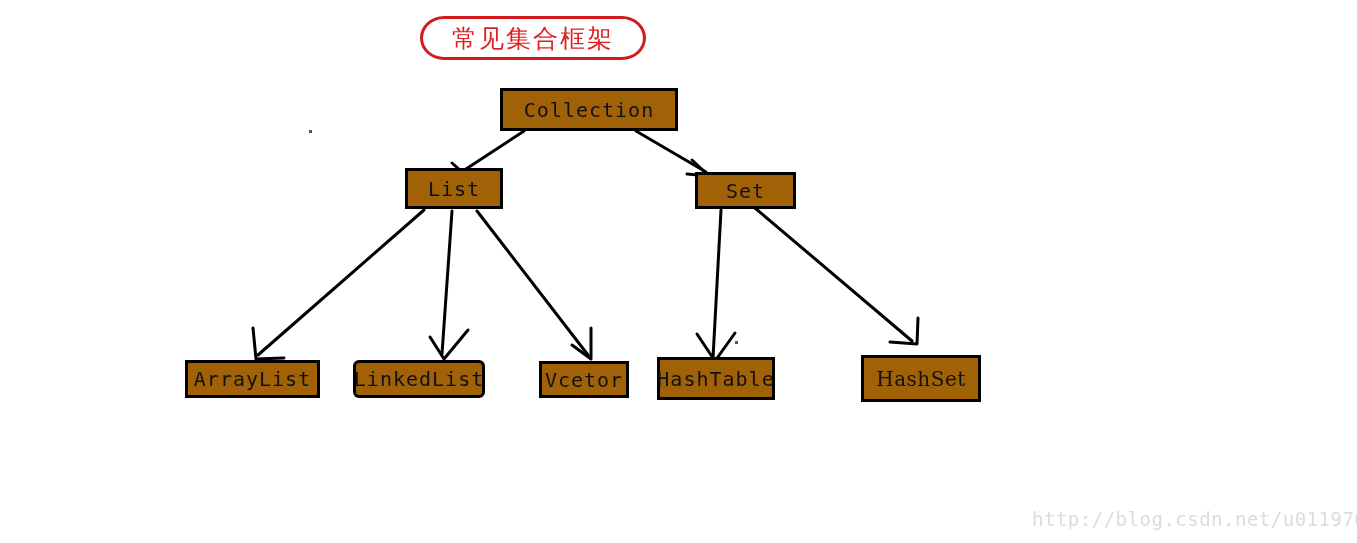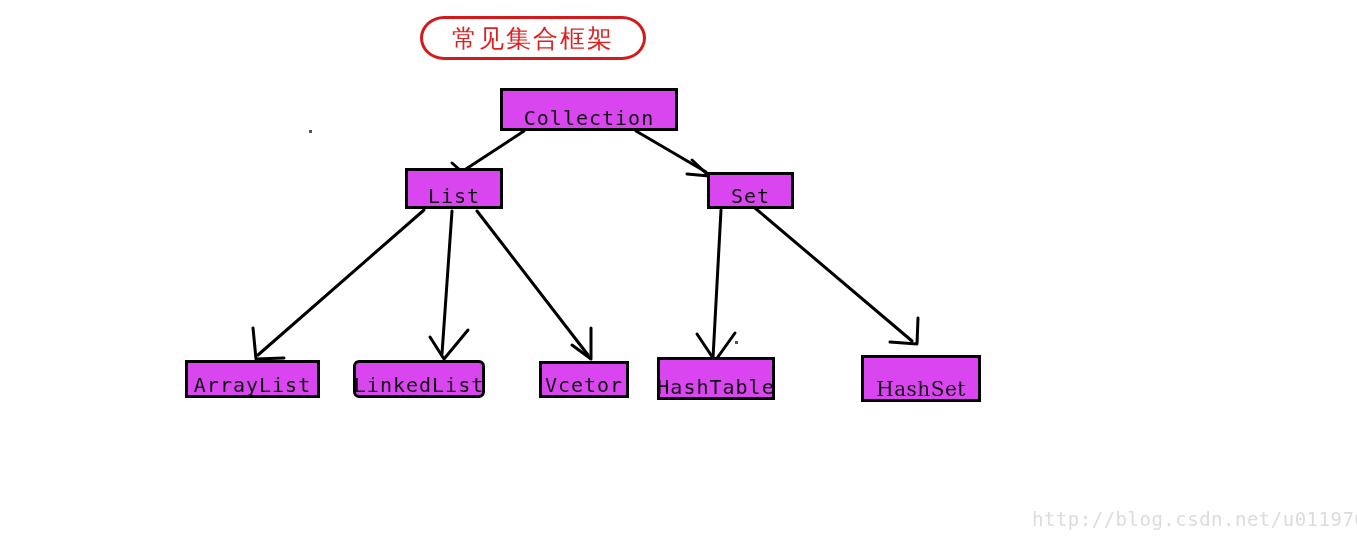--- a/index.html
+++ b/index.html
@@ -41,24 +41,24 @@
     color: #e02020;
     font-family: "DejaVu Serif", serif;
     font-size: 25px;
     letter-spacing: 2px;
     line-height: 1;
     white-space: nowrap;
   }
   .node {
     position: absolute;
     box-sizing: border-box;
-    background: #d946ef;
+    background: #a16207;
     border: 3px solid #000000;
     display: flex;
-    align-items: flex-end;
+    align-items: center;
     justify-content: center;
     z-index: 2;
   }
   .node-label {
     font-family: "DejaVu Sans Mono", monospace;
     font-size: 20px;
     color: #111111;
     letter-spacing: 1px;
     white-space: nowrap;
     line-height: 1;
@@ -146,21 +146,21 @@
   </div>
 
   <div class="node" style="left:500px; top:88px; width:178px; height:43px;">
     <span class="node-label">Collection</span>
   </div>
 
   <div class="node" style="left:405px; top:168px; width:98px; height:41px;">
     <span class="node-label">List</span>
   </div>
 
-  <div class="node" style="left:695px; top:172px; width:87px; height:37px;margin-left:12px;">
+  <div class="node" style="left:695px; top:172px; width:101px; height:37px;">
     <span class="node-label">Set</span>
   </div>
 
   <div class="node" style="left:185px; top:360px; width:135px; height:38px;">
     <span class="node-label">ArrayList</span>
   </div>
 
   <div class="node" style="left:353px; top:360px; width:132px; height:38px;border-radius:6px;">
     <span class="node-label">LinkedList</span>
   </div>

